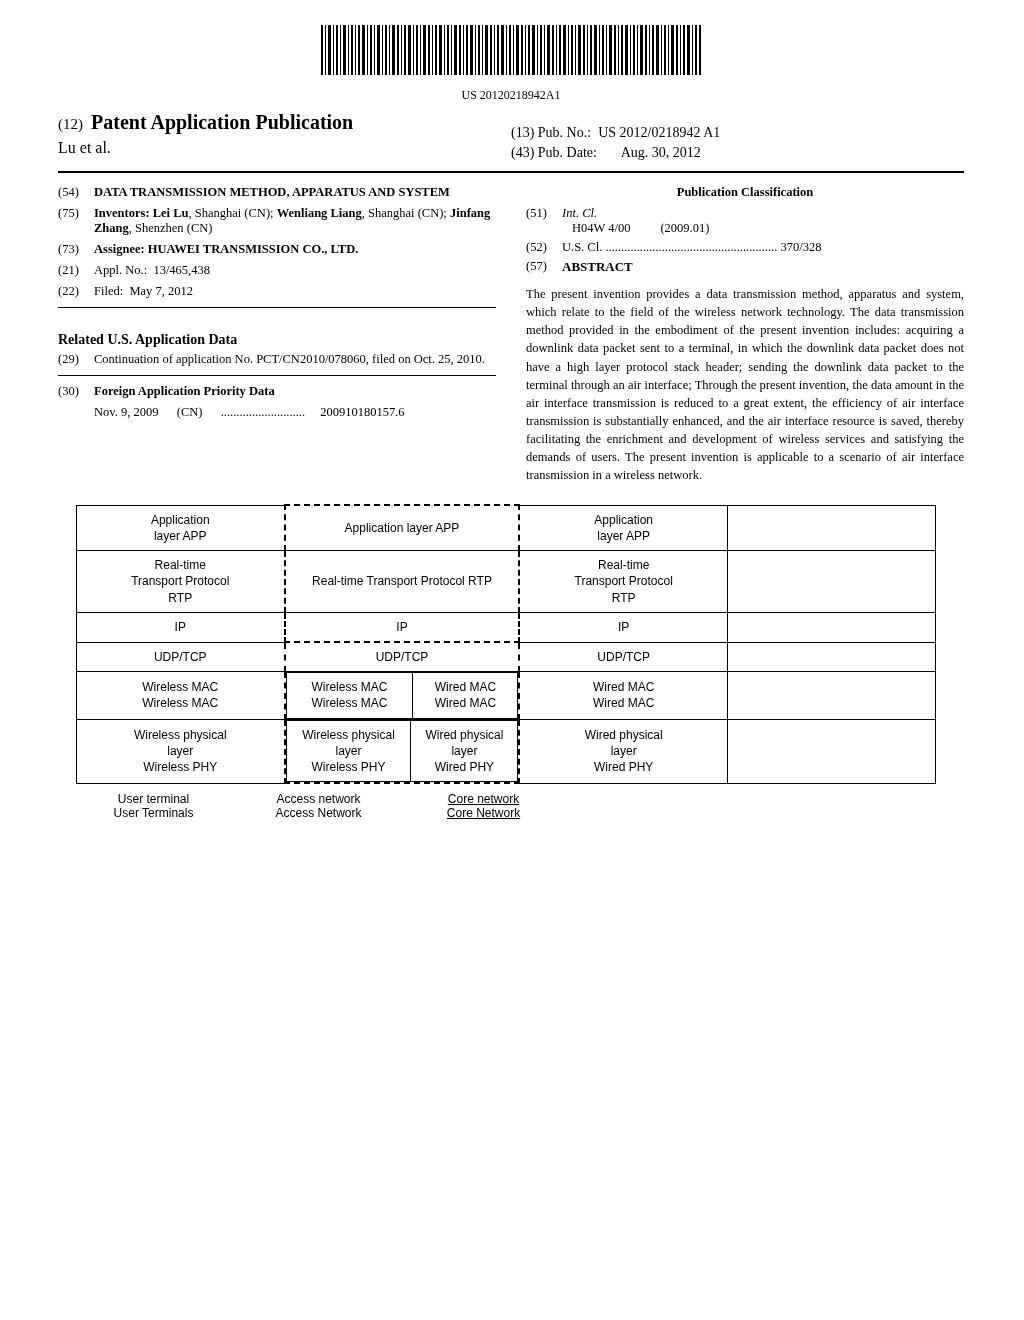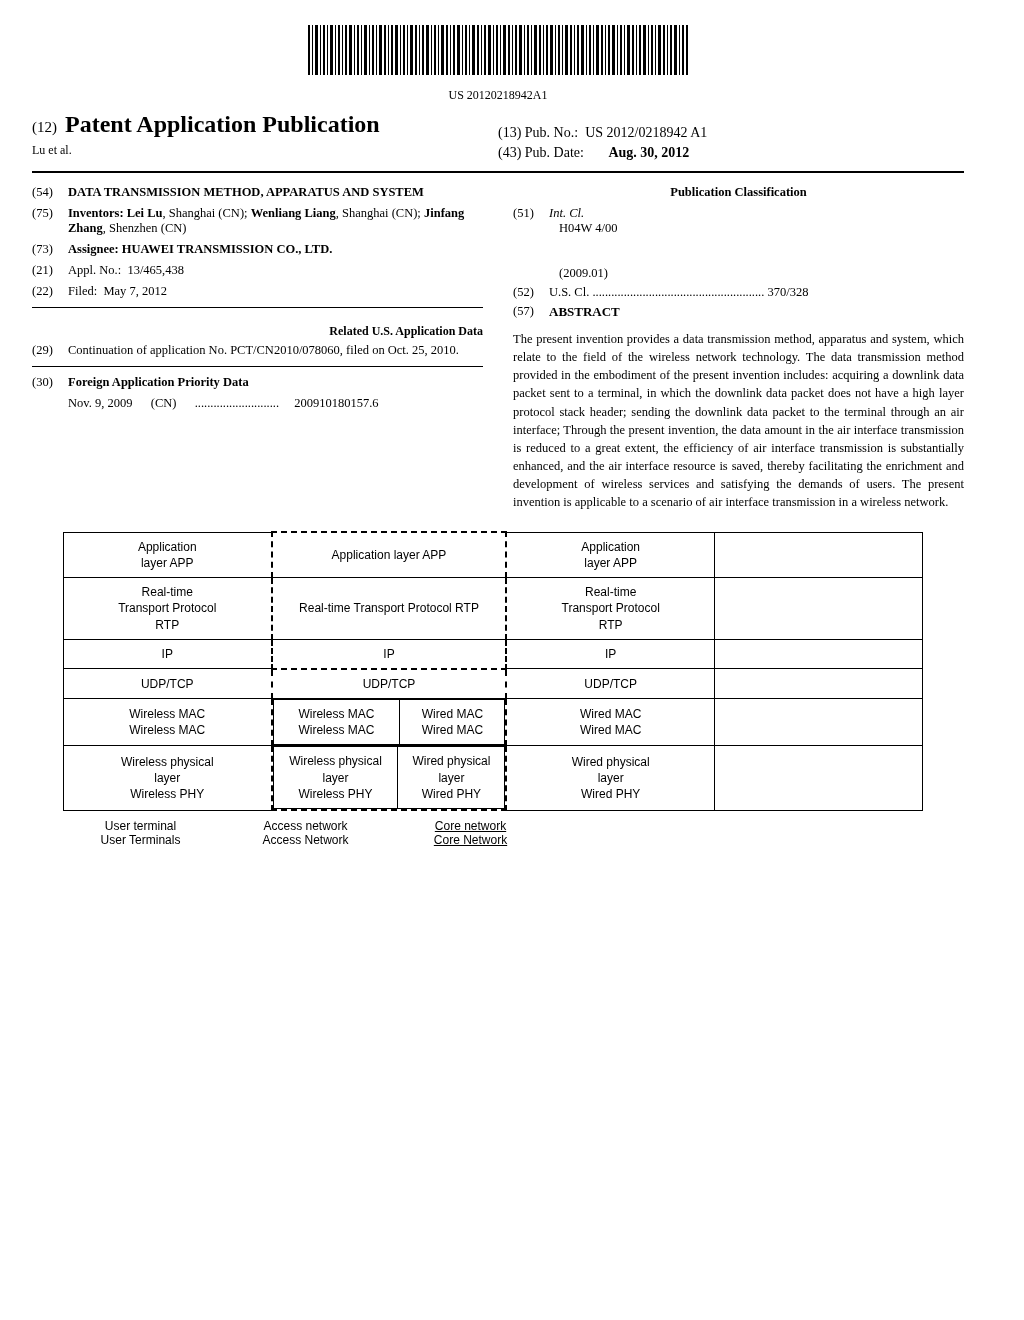--- a/index.html
+++ b/index.html
@@ -8,21 +8,21 @@
       font-family: 'Times New Roman', Times, serif;
       font-size: 13px;
       color: #000;
       width: 1024px;
       min-height: 1320px;
     }
 
     .page {
       width: 1024px;
       min-height: 1320px;
-      padding: 20px 60px 40px 32px;
+      padding: 20px 60px 40px 58px;
       background: #fff;
     }
 
     
     .barcode-area {
       text-align: center;
       margin-bottom: 4px;
     }
     .barcode-svg {
       display: inline-block;
@@ -42,27 +42,27 @@
       margin-bottom: 2px;
     }
     .header-left {
       padding-right: 10px;
     }
     .country-label {
       font-size: 15px;
       font-weight: normal;
     }
     .patent-title {
-      font-size: 24px;
+      font-size: 20px;
       font-weight: bold;
       line-height: 1.1;
       margin-bottom: 4px;
     }
     .inventors-line {
-      font-size: 12px;
+      font-size: 16px;
       font-weight: normal;
       margin-top: 2px;
     }
     .header-right {
       padding-top: 14px;
     }
     .pub-number-line {
       font-size: 14px;
       margin-bottom: 4px;
     }
@@ -101,25 +101,25 @@
     .section-num {
       min-width: 30px;
       font-weight: normal;
     }
     .section-content {
       flex: 1;
       font-size: 12.5px;
     }
 
     .related-title {
-      text-align: right;
+      text-align: left;
       font-weight: bold;
-      font-size: 12px;
+      font-size: 14px;
       margin-bottom: 4px;
-      margin-top: 16px;
+      margin-top: 24px;
     }
     .foreign-row {
       display: flex;
       gap: 6px;
       font-size: 12.5px;
     }
 
     
     .right-col { }
     .pub-class-title {
@@ -295,21 +295,21 @@
       </div>
       <div class="inventors-line">Lu et al.</div>
     </div>
     <div class="header-right">
       <div class="pub-number-line">
         <span>(13) Pub. No.:</span>&nbsp;
         <span>US 2012/0218942 A1</span>
       </div>
       <div class="pub-date-line">
         <span>(43) Pub. Date:</span>&nbsp;&nbsp;&nbsp;&nbsp;&nbsp;&nbsp;
-        <span style="font-weight:bold;">Aug. 30, 2012</span>
+        <span style="font-weight:normal;">Aug. 30, 2012</span>
       </div>
     </div>
   </div>
 
   <hr class="divider">
 
   <div class="main-grid">
 
     <div class="left-col">
 
@@ -376,21 +376,21 @@
       </div>
     </div>
 
     <div class="right-col">
       <div class="pub-class-title">Publication Classification</div>
 
       <div class="class-row">
         <span class="class-num">(51)</span>
         <div>
           <div><em>Int. Cl.</em></div>
-          <div style="margin-left:10px; display:flex; gap:30px;flex-direction:column;">
+          <div style="margin-left:10px; display:flex; gap:30px;">
             <span>H04W 4/00</span>
             <span>(2009.01)</span>
           </div>
         </div>
       </div>
 
       <div class="class-row">
         <span class="class-num">(52)</span>
         <div>
           <span>U.S. Cl.</span>

